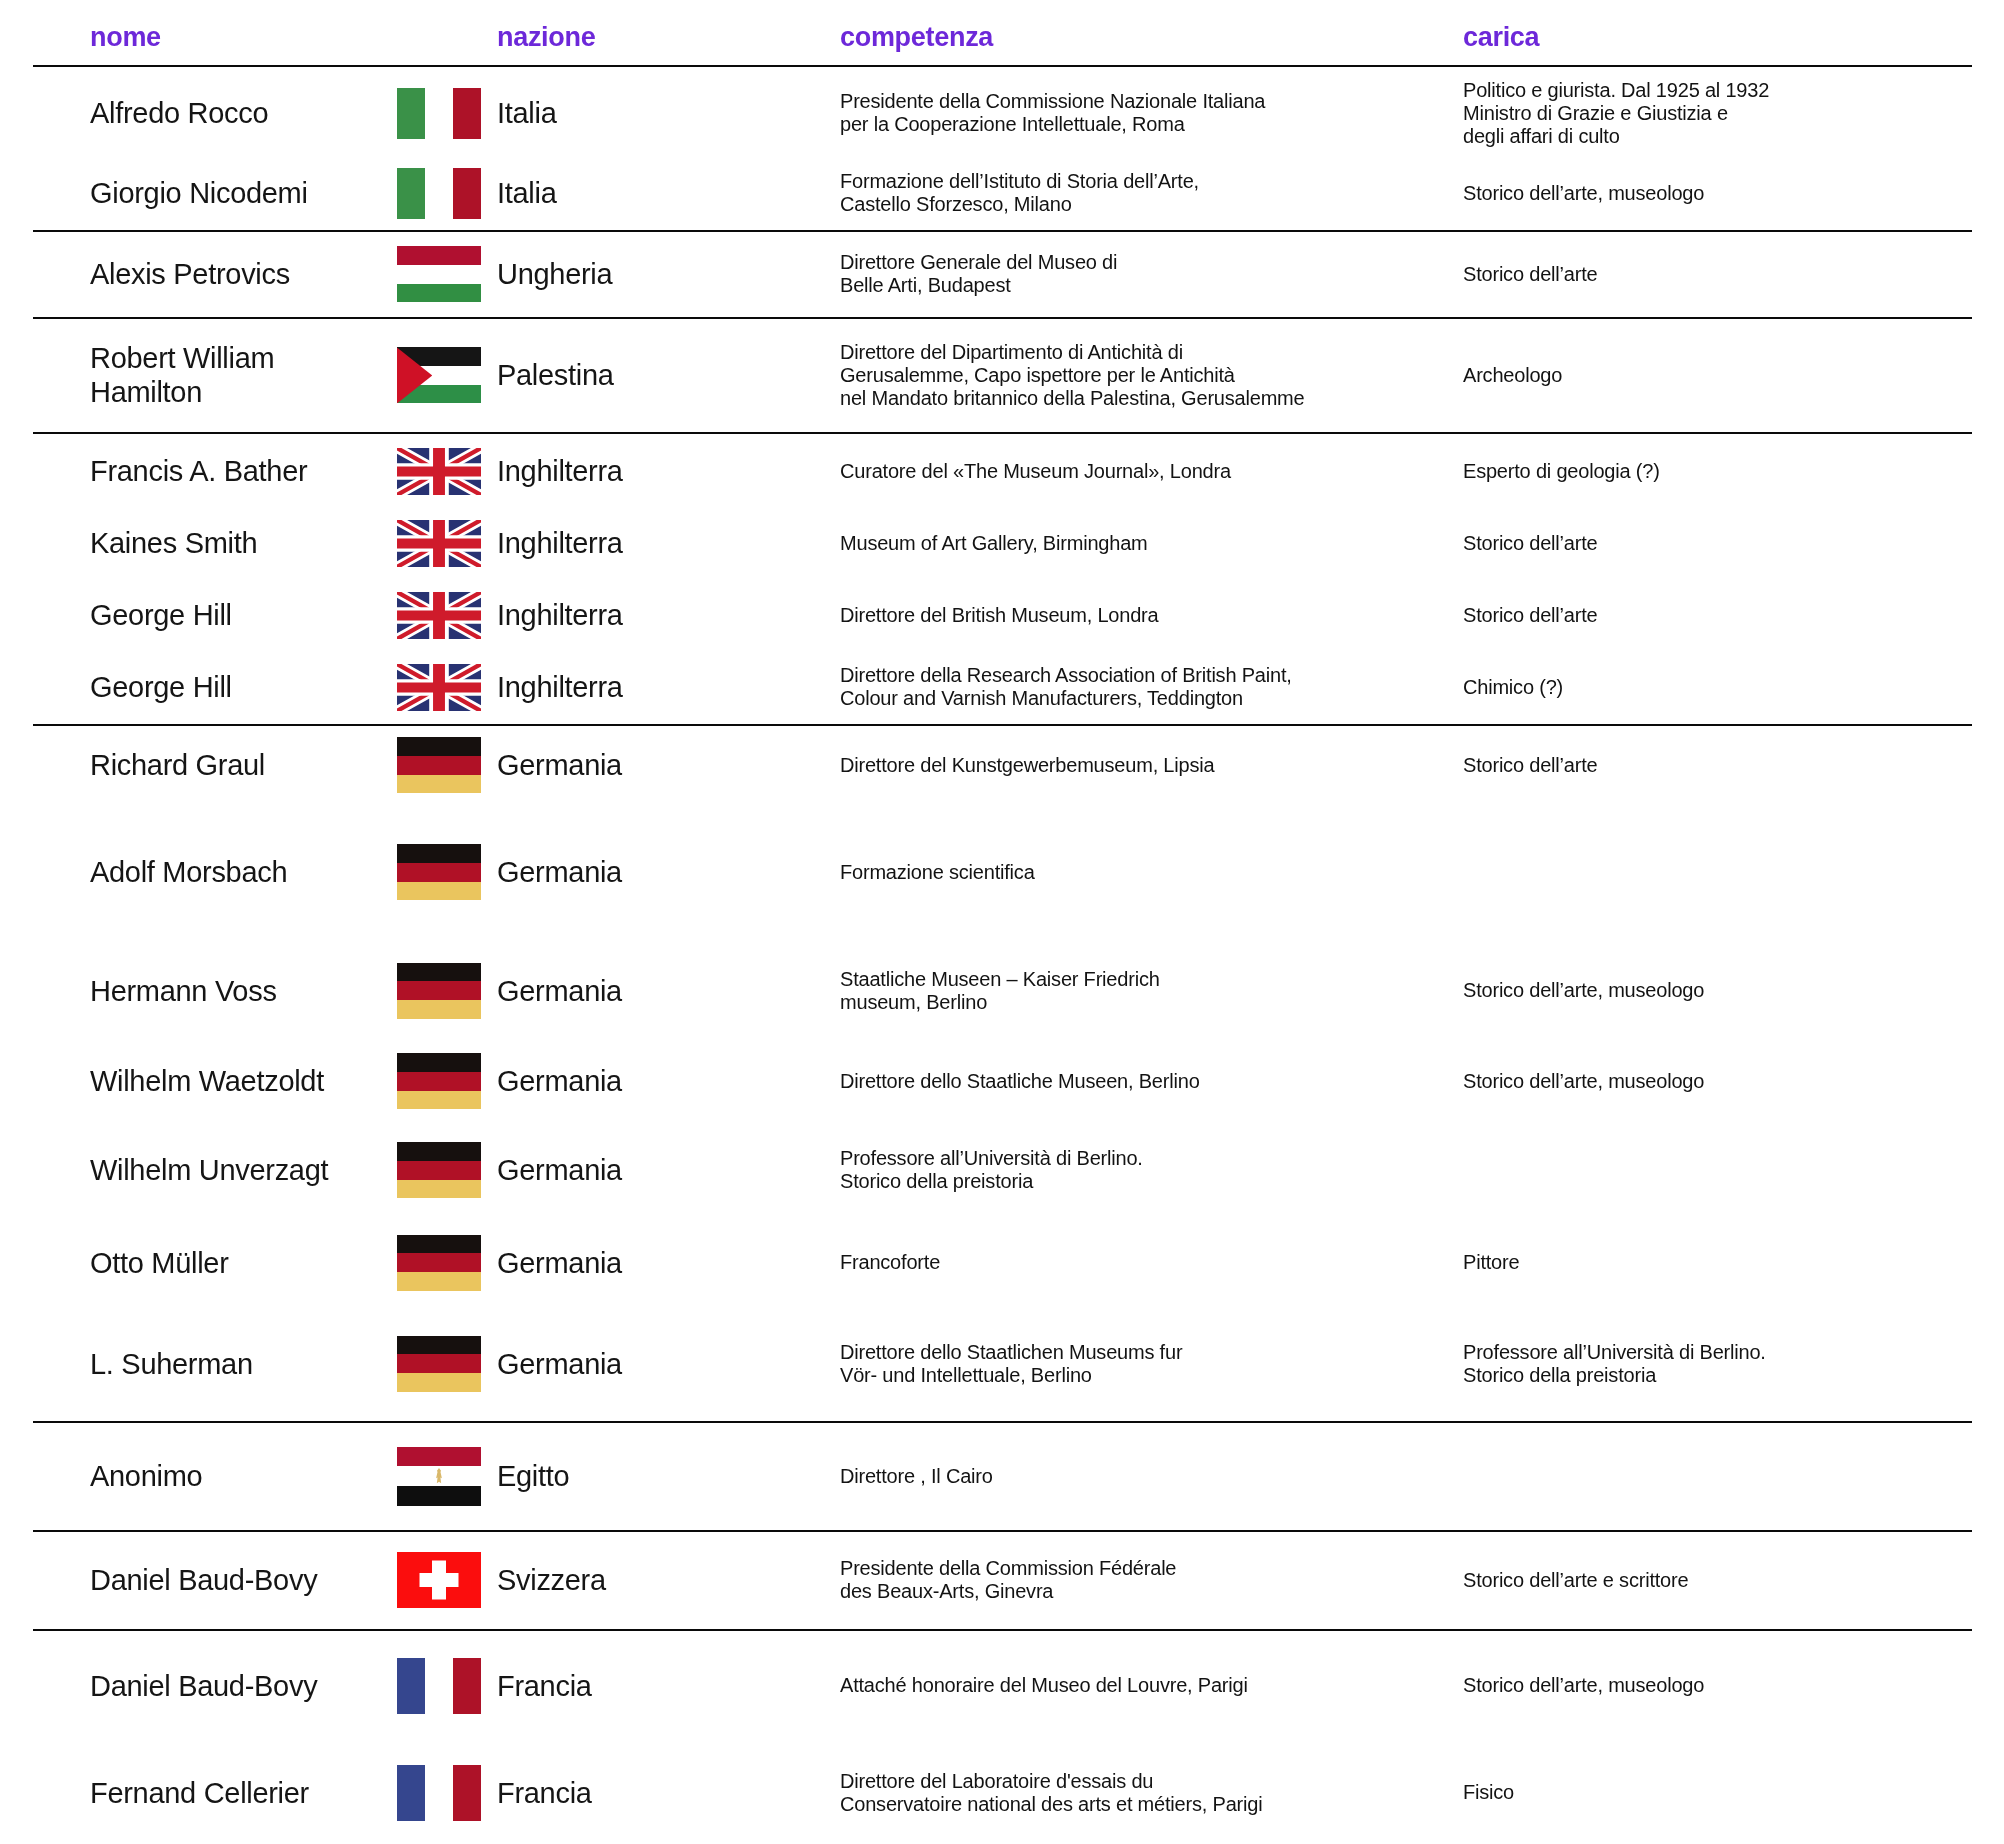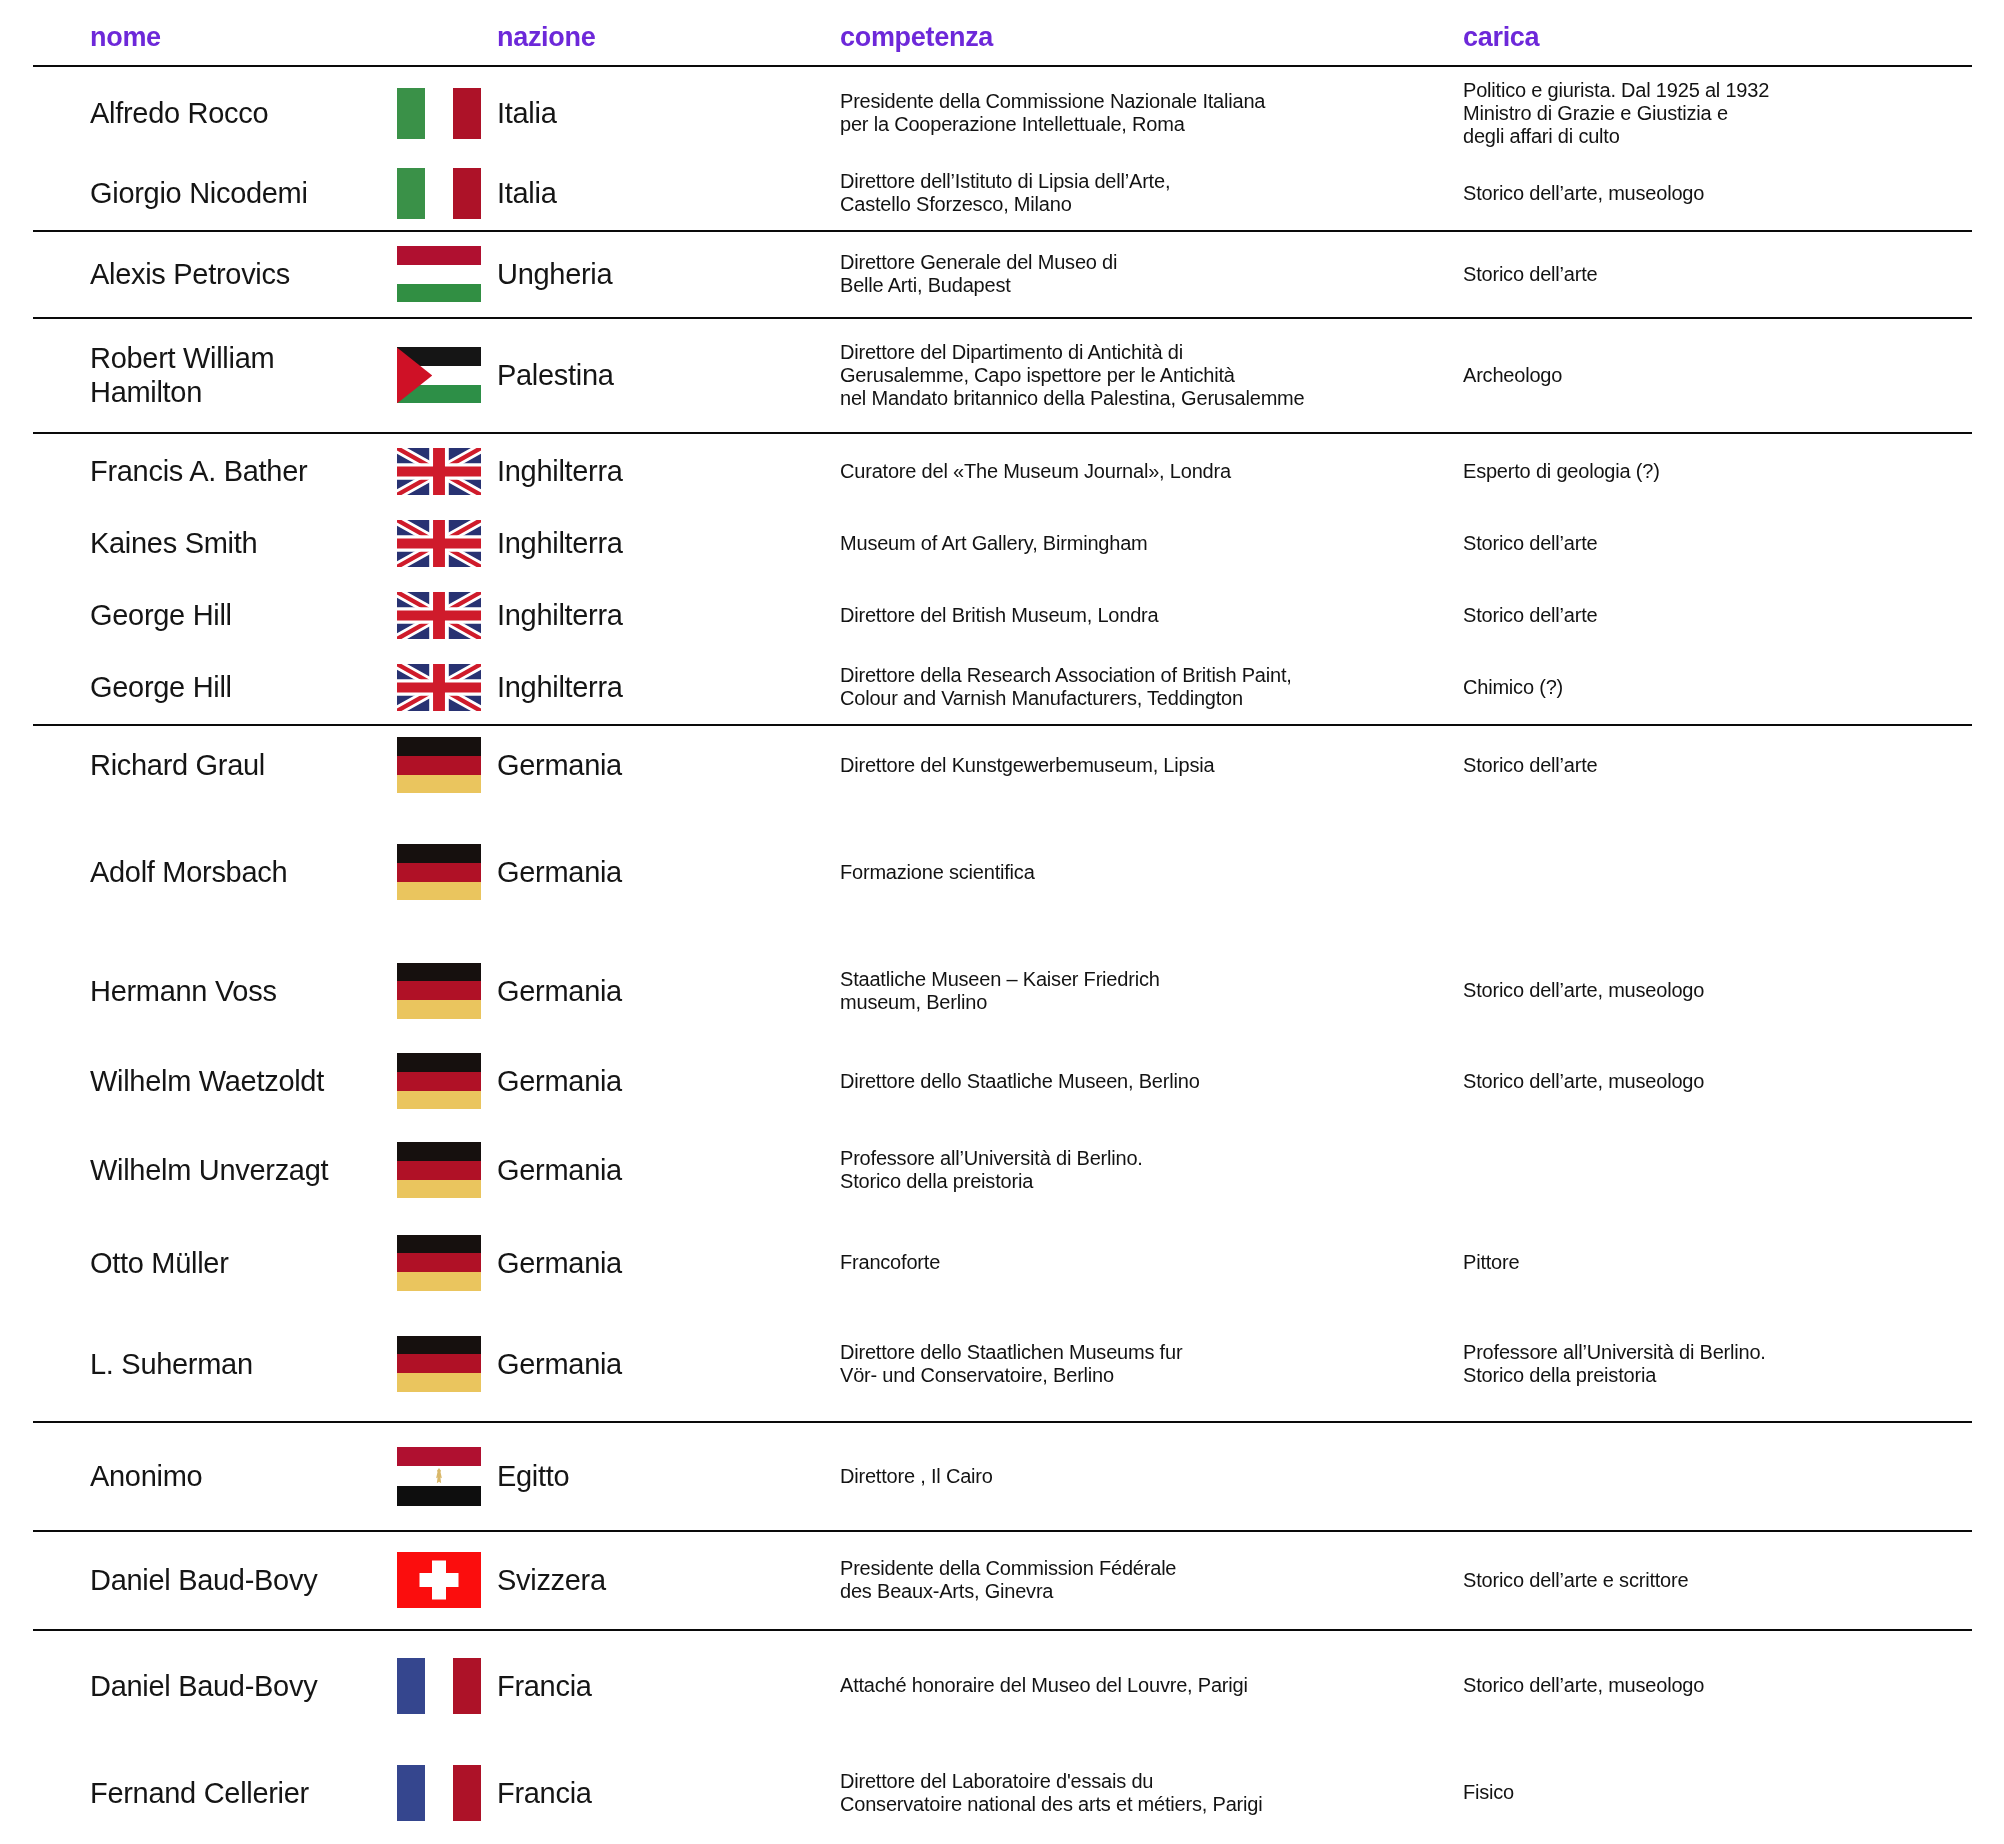--- a/index.html
+++ b/index.html
@@ -109,21 +109,21 @@
           <div class="c-nome">Giorgio Nicodemi</div>
           <div class="c-flag">
             <span class="flag f-italy vertical">
               <i style="background: rgb(58, 145, 72);"></i>
               <i style="background: rgb(255, 255, 255);"></i>
               <i style="background: rgb(173, 18, 40);"></i>
             </span>
           </div>
           <div class="c-nazione">Italia</div>
           <div class="c-carica">
-            <div>Direttore dell’Istituto di Lipsia dell’Arte,</div>
+            <div>Formazione dell’Istituto di Storia dell’Arte,</div>
             <div>Castello Sforzesco, Milano</div>
           </div>
           <div class="c-competenza">
             <div>Storico dell’arte, museologo</div>
           </div>
         </div>
       </section>
       <section class="block b-ungheria">
         <div class="row">
           <div class="c-nome">Alexis Petrovics</div>
@@ -357,21 +357,21 @@
           <div class="c-flag">
             <span class="flag f-germany horizontal">
               <i style="background: rgb(22, 16, 14);"></i>
               <i style="background: rgb(176, 17, 38);"></i>
               <i style="background: rgb(234, 197, 94);"></i>
             </span>
           </div>
           <div class="c-nazione">Germania</div>
           <div class="c-carica">
             <div>Direttore dello Staatlichen Museums fur</div>
-            <div>Vör- und Conservatoire, Berlino</div>
+            <div>Vör- und Intellettuale, Berlino</div>
           </div>
           <div class="c-competenza">
             <div>Professore all’Università di Berlino.</div>
             <div>Storico della preistoria</div>
           </div>
         </div>
       </section>
       <section class="block b-egitto">
         <div class="row">
           <div class="c-nome">Anonimo</div>

